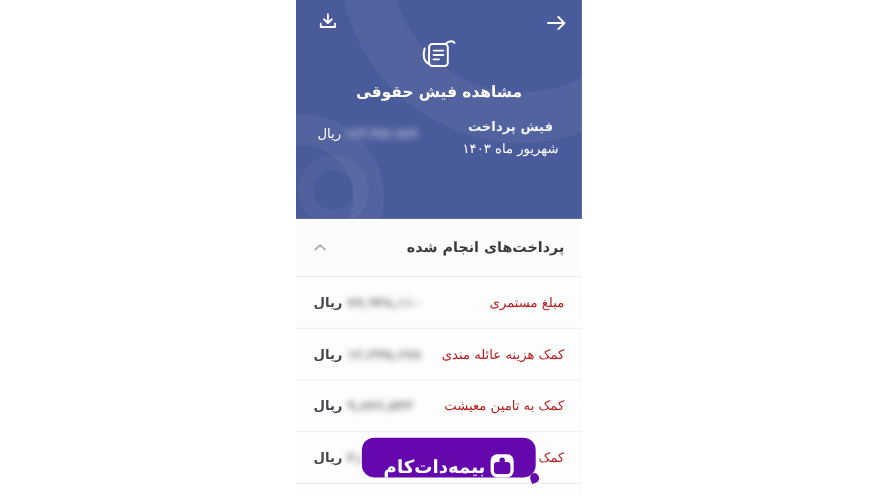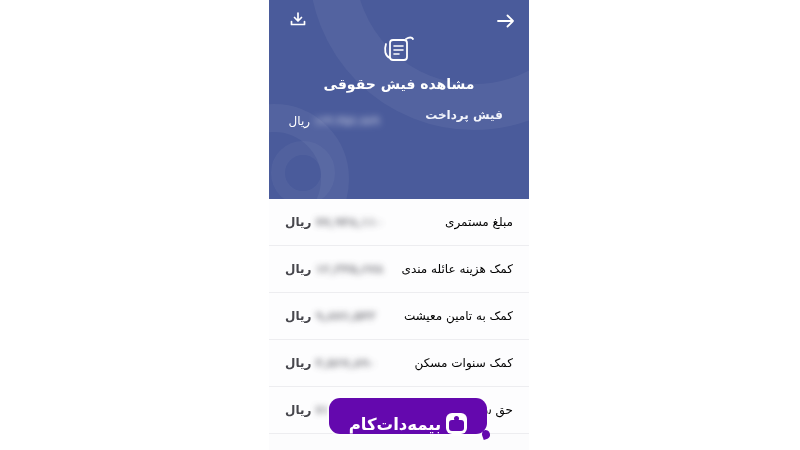--- a/index.html
+++ b/index.html
@@ -40,21 +40,21 @@
   .body-area { background:#fcfcfd; }
   .section-head { display:flex; justify-content:space-between; align-items:center;
                   padding:0 16px; height:53px; border-bottom:1px solid #ebebee;
                   cursor:pointer; background:#fcfcfd; }
   .section-head .txt { font-size:13px; font-weight:bold; color:#3a3a41; }
   .chev { color:#a9a9b0; display:flex; align-items:center; }
 
   .row { display:flex; justify-content:space-between; align-items:center;
          height:47px; padding:0 16px; border-bottom:1px solid #ededf0;
          background:#fdfdfe; }
-  .row .lbl { font-size:12px; color:#000000; }
+  .row .lbl { font-size:12px; color:#b91c1c; }
   .row .val { font-size:12px; color:#47474d; font-weight:bold; white-space:nowrap; }
   .row .val .masked { color:#6b6b72; }
 
   
   .badge { position:absolute; left:60px; top:398px; width:158px; height:36px;
            background:#6408ae; border-radius:11px; display:flex; align-items:flex-end;
            justify-content:center; gap:5px; direction:rtl; z-index:5;
            box-shadow:0 0 0 2px rgba(255,255,255,0.55); }
   .badge .btxt { color:#ffffff; font-weight:bold; font-size:16.5px; letter-spacing:-0.5px; }
   .badge .bmark { width:21px; height:21px; background:#ffffff; border-radius:6px;
@@ -104,31 +104,40 @@
             <path d="M26 5 C29 3 32 3 33 5" fill="none" stroke="#ffffff" stroke-width="1.8" stroke-linecap="round"></path>
           </svg>
         </span>
       </div>
 
       <div class="title">مشاهده فیش حقوقی</div>
 
       <div class="hdr-info">
         <div class="hdr-col">
           <div class="lbl">فیش پرداخت</div>
+          <div class="val">شهریور ماه ۱۴۰۳</div>
         </div>
         <div class="hdr-col">
           <div class="val">
             <span class="masked">۱۲۳,۴۵۶,۷۸۹</span>
             <span>ریال</span>
           </div>
         </div>
       </div>
     </div>
 
     <div class="body-area">
+      <div class="section-head">
+        <div class="txt">پرداخت‌های انجام شده</div>
+        <div class="chev">
+          <svg width="12" height="8" viewBox="0 0 12 8">
+            <path d="M1.5 6 L6 1.8 L10.5 6" fill="none" stroke="#a9a9b0" stroke-width="1.5" stroke-linecap="round" stroke-linejoin="round"></path>
+          </svg>
+        </div>
+      </div>
 
       <div class="row">
         <span class="lbl">مبلغ مستمری</span>
         <span class="val">
           <span class="masked">۷۷,۹۴۸,۱۱۰</span>
           <span>ریال</span>
         </span>
       </div>
 
       <div class="row">

